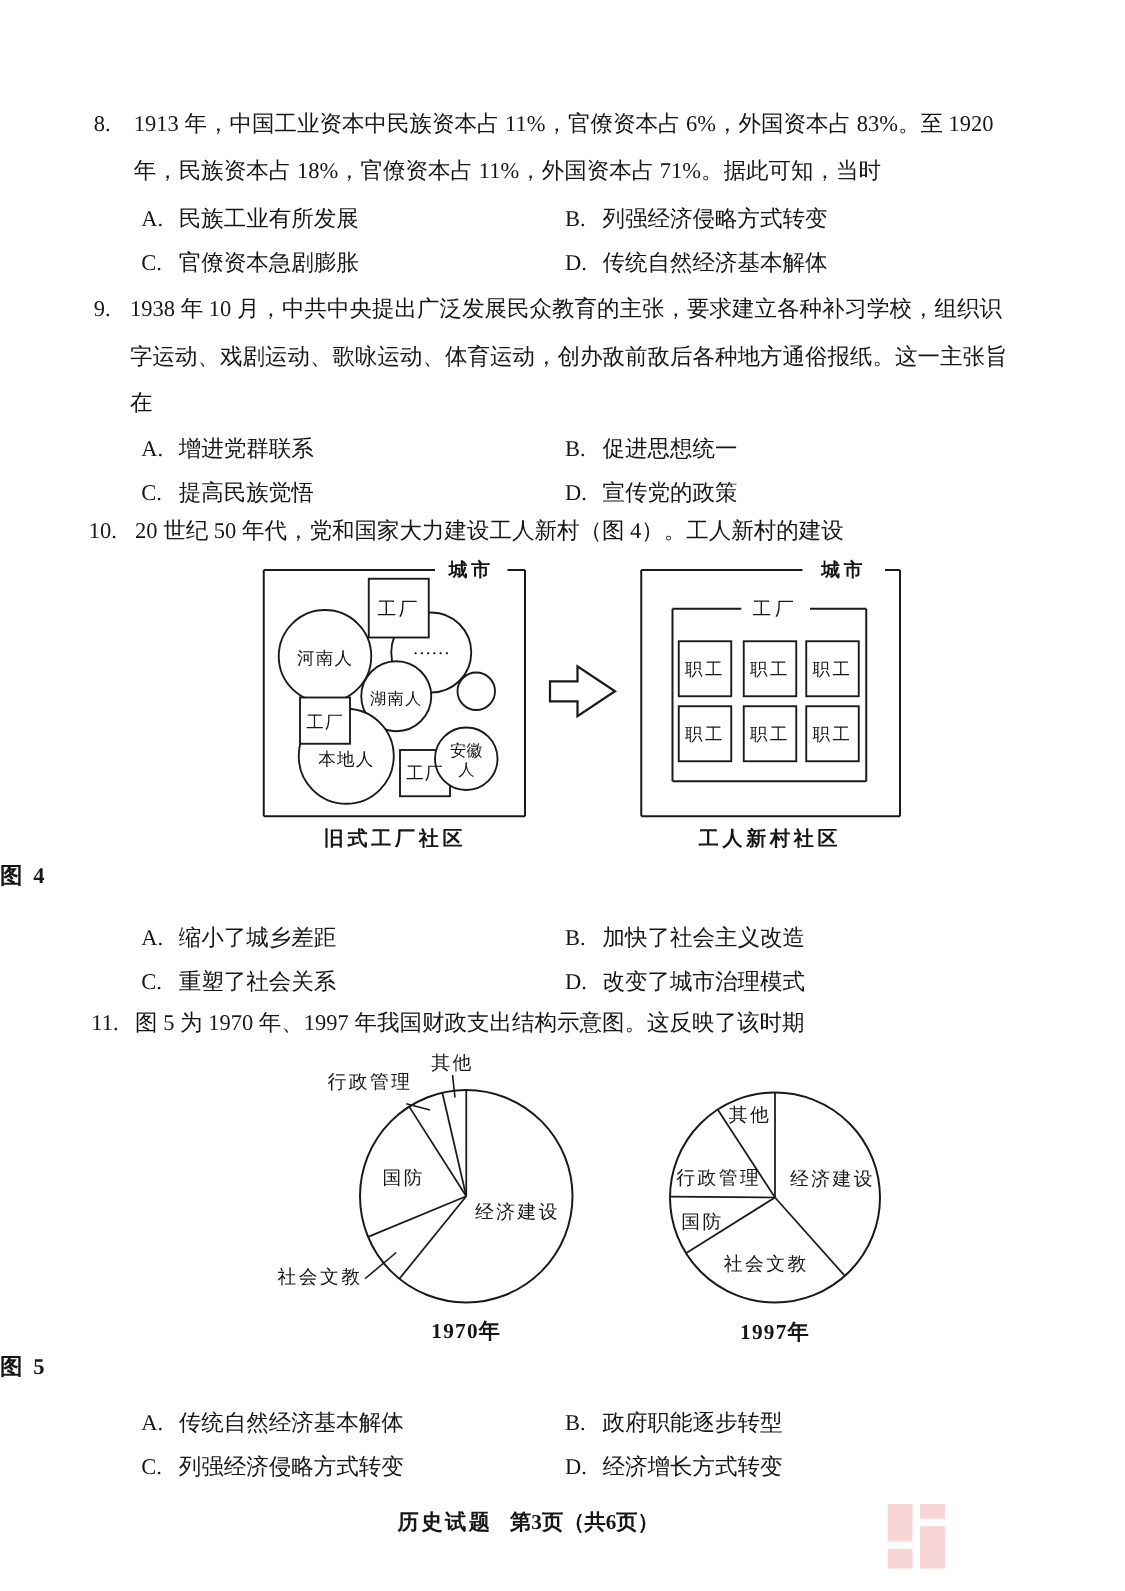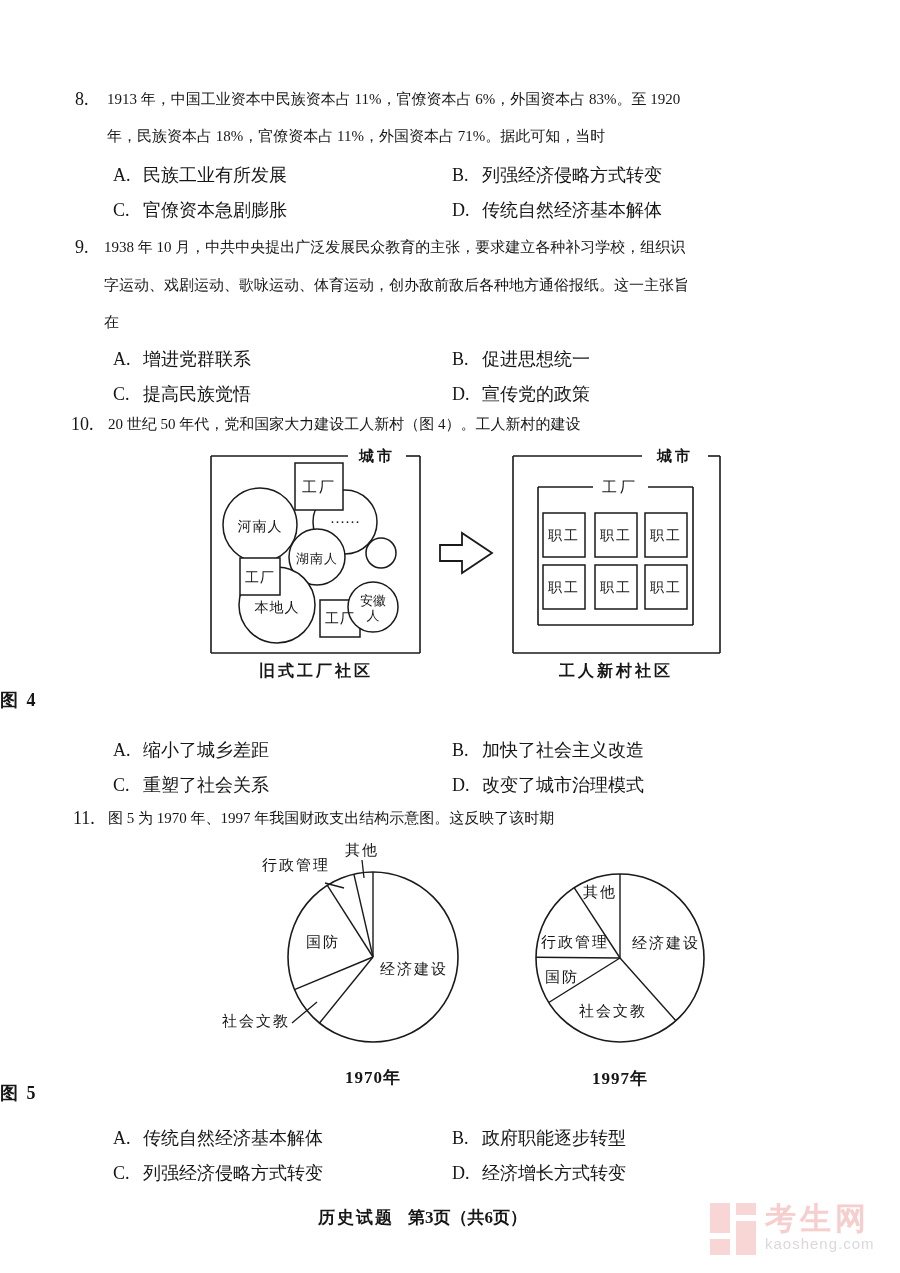--- a/index.html
+++ b/index.html
@@ -2,28 +2,28 @@
 <html><head>
 <meta charset="utf-8">
 <style>
   html,body{margin:0;padding:0;background:#ffffff;}
   .page{
     position:relative; width:900px; height:1273px; background:#ffffff;
     font-family:"Liberation Serif","DejaVu Serif",serif;
     color:#161616; overflow:hidden;
   }
   .abs{position:absolute; white-space:nowrap;}
-  .qline{font-size:15px; line-height:22px;}
+  .qline{font-size:18px; line-height:22px;}
   .qnum{font-size:18px; line-height:22px;}
   .opt .olt{display:inline-block; min-width:30px; font-size:18px;}
   .opt .otx{font-size:18px;margin-top:44px;}
   .fig-caption{position:absolute; left:0; width:900px; 
     font-size:18px; font-weight:600; letter-spacing:2px;}
   .pie-cap{position:absolute; width:300px; text-align:center;
-    font-size:17px; font-weight:700; letter-spacing:1px;margin-top:13px;}
+    font-size:17px; font-weight:700; letter-spacing:1px;}
   svg text{font-family:"Liberation Serif","DejaVu Serif",serif; fill:#161616;}
   .footer{position:absolute; left:0; top:1206px; width:845px; text-align:center;
     font-size:17px; font-weight:700;}
   .footer .exam{letter-spacing:2px; margin-right:14px;}
   .watermark{position:absolute; left:710px; top:1203px; display:flex; align-items:flex-start; gap:9px;}
   .wm-text .wm-name{font-size:31px; line-height:32px; font-weight:700;
     color:#f6cece; letter-spacing:4px; font-family:"Liberation Sans","DejaVu Sans",sans-serif;}
   .wm-text .wm-url{font-size:15px; line-height:18px; color:#dcd8d8; letter-spacing:1px;
     font-family:"Liberation Sans","DejaVu Sans",sans-serif;}
 </style>
@@ -210,19 +210,15 @@
 
   <div class="watermark">
     <svg width="46" height="52" viewBox="0 0 46 52">
       <g fill="#f8d6d6">
         <rect x="0" y="0" width="20" height="30"></rect>
         <rect x="0" y="36" width="20" height="16"></rect>
         <rect x="26" y="0" width="20" height="12"></rect>
         <rect x="26" y="18" width="20" height="34"></rect>
       </g>
     </svg>
-    <div class="wm-text">
-      <div class="wm-name">考生网</div>
-      <div class="wm-url">kaosheng.com</div>
-    </div>
   </div>
 
 </div>
 
 </body></html>

